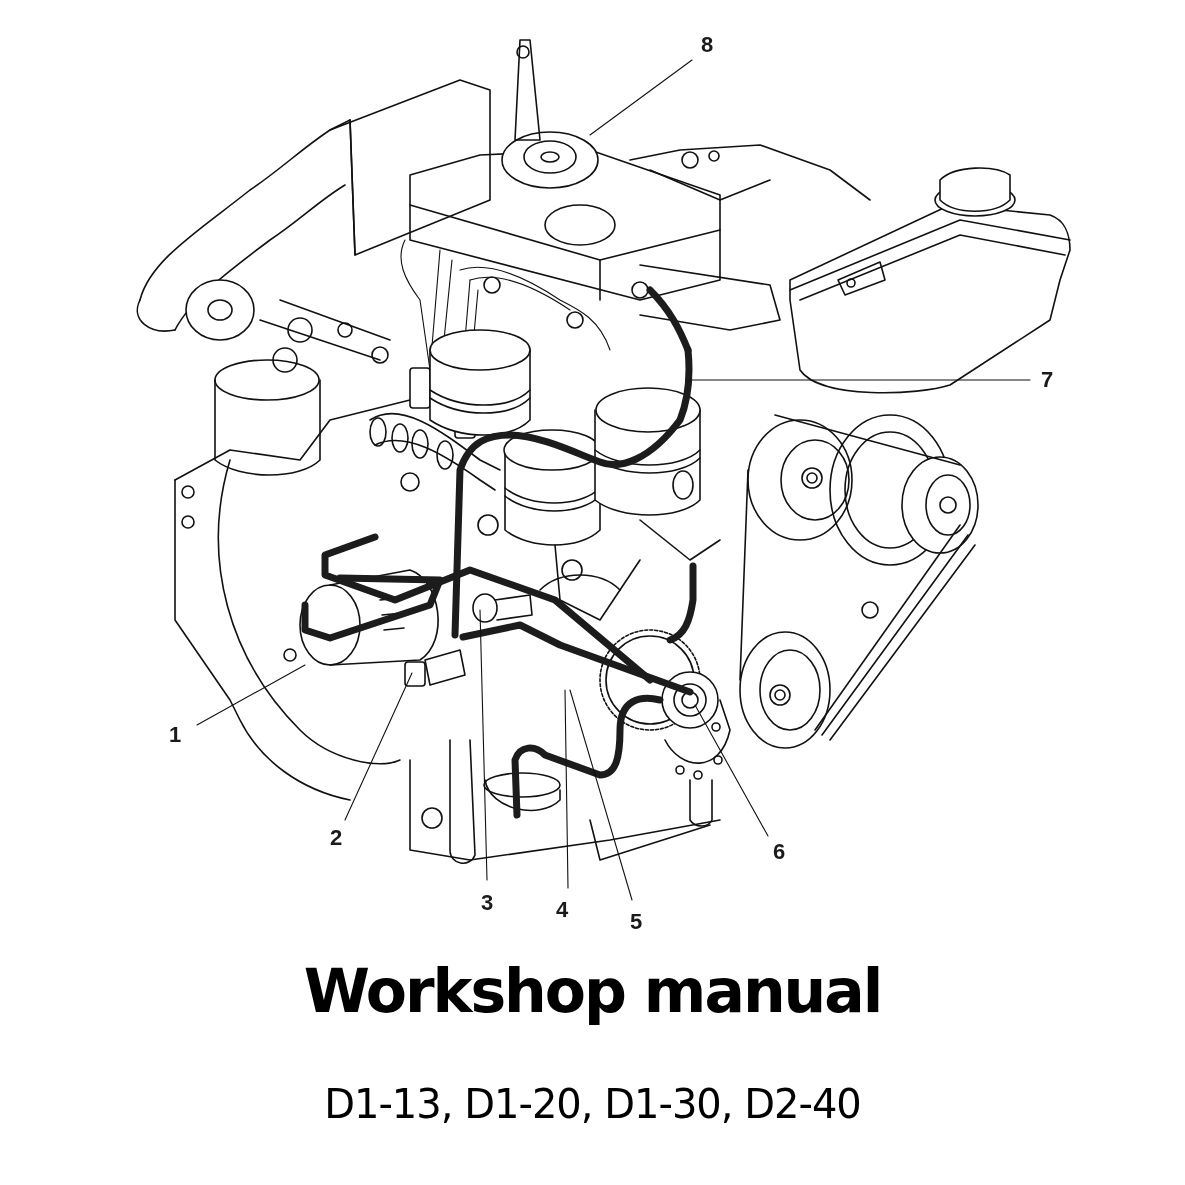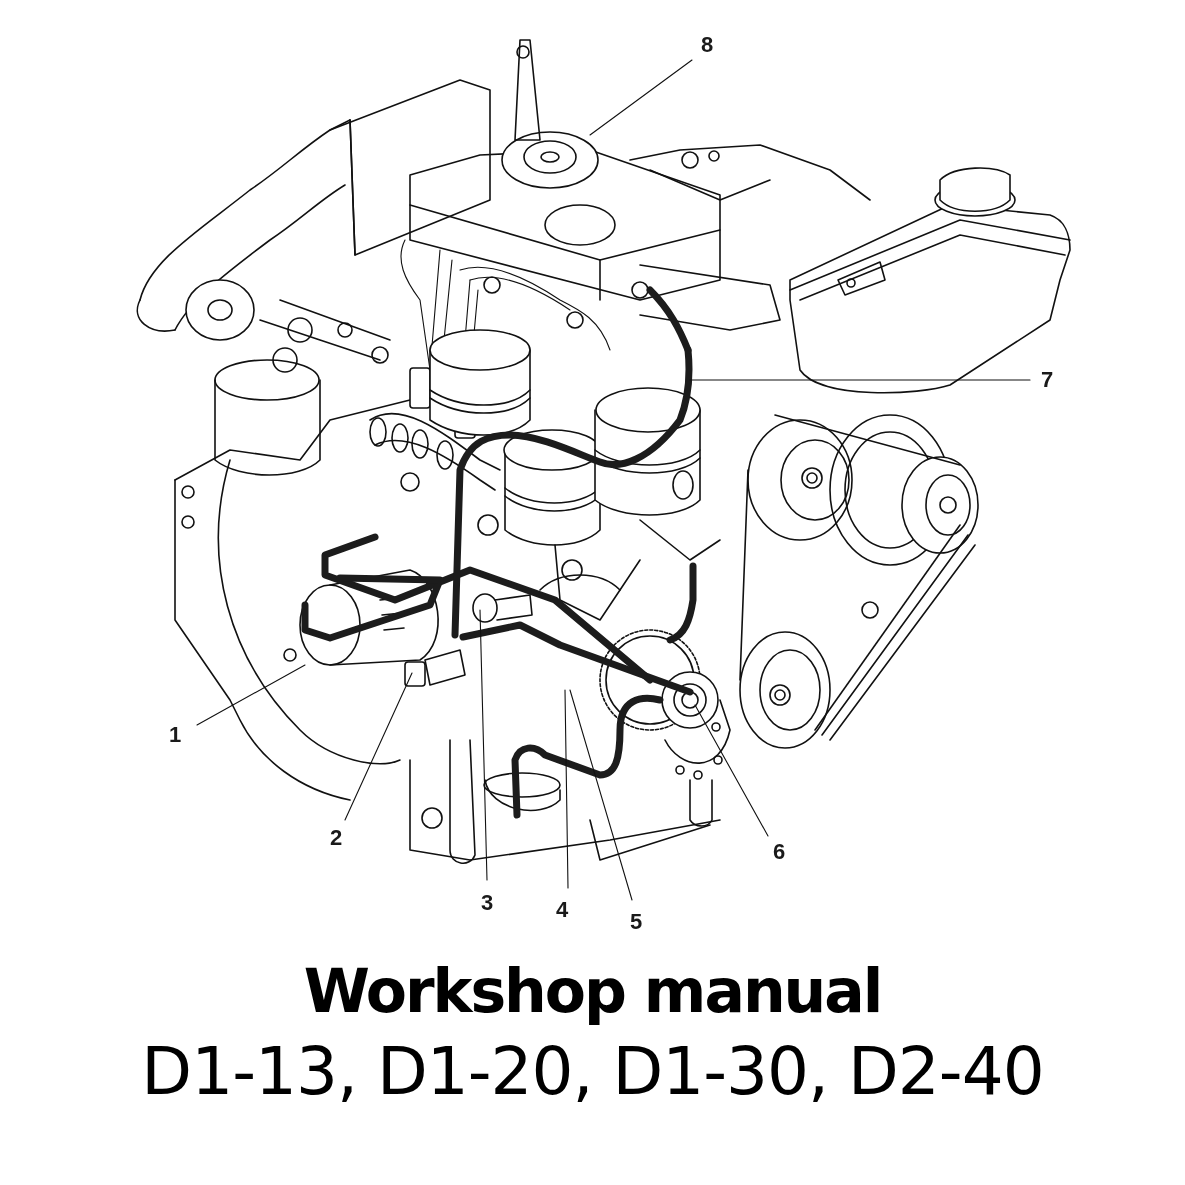--- a/index.html
+++ b/index.html
@@ -42,24 +42,24 @@
       font-size: 60px;
       letter-spacing: -2px;
       line-height: 1.1;
       color: #000;
     }
     .subtitle {
       position: absolute;
       left: 0;
       width: 1185px;
       text-align: center;
-      top: 1036px;
+      top: 1082px;
       font-family: "DejaVu Sans", sans-serif;
       font-weight: normal;
-      font-size: 66px;
+      font-size: 40px;
       letter-spacing: -1px;
       line-height: 1.1;
       color: #000;
     }
     .ln { fill: none; stroke: #111; stroke-width: 1.6; stroke-linecap: round; stroke-linejoin: round; }
     .ln-thin { fill: none; stroke: #111; stroke-width: 1.1; stroke-linecap: round; }
     .oil { fill: none; stroke: #1c1c1c; stroke-width: 7; stroke-linecap: round; stroke-linejoin: round; }
     .fill-w { fill: #fff; }
   </style>
 </head>

